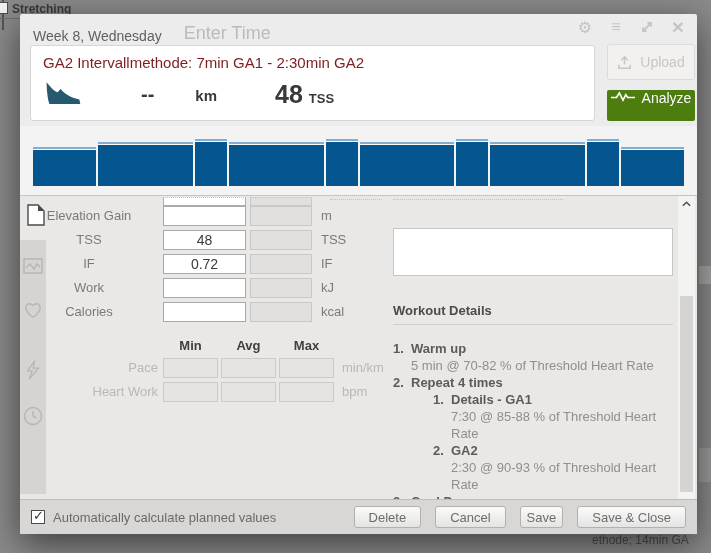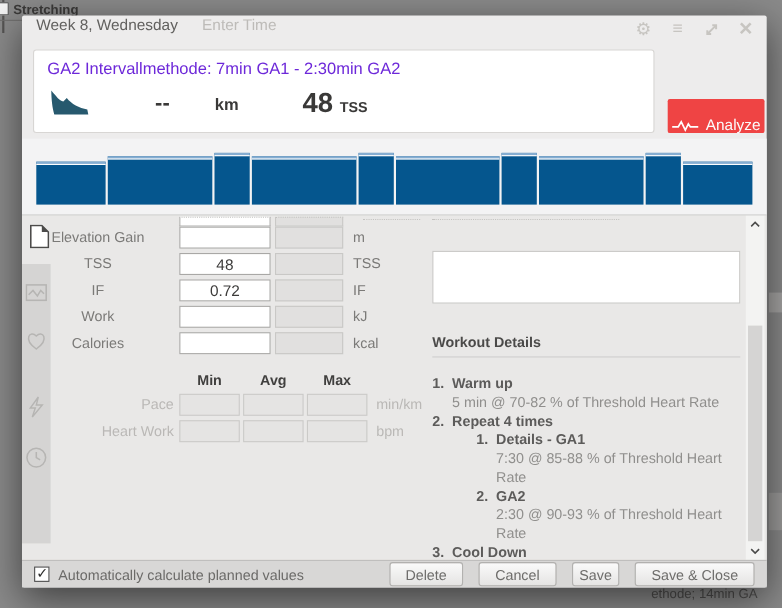--- a/index.html
+++ b/index.html
@@ -21,55 +21,55 @@
   .bg-bottomtext { position:absolute; left:592px; top:533px; font-size:12px; color:#4e4d4c; }
 
   
   .modal {
     position:absolute; left:20px; top:14px; width:677px; height:520px;
     background:#edecec; border-radius:2px;
     box-shadow:0 10px 35px rgba(0,0,0,0.55);
   }
 
   
-  .mheader { position:absolute; left:0; top:0; right:0; height:30px; display:flex; align-items:flex-start; padding-left:13px; }
+  .mheader { position:absolute; left:0; top:0; right:0; height:30px; display:flex; align-items:flex-end; padding-left:13px; }
   .mtitle { font-size:14px; color:#61605e; }
-  .msub { font-size:14px; color:#bdbbb8; margin-left:22px; cursor:pointer; }
+  .msub { font-size:18px; color:#bdbbb8; margin-left:22px; cursor:pointer; }
   .hicons { position:absolute; right:10px; top:4px; display:flex; gap:13px; align-items:center; color:#c7c5c1; }
   .hico { width:18px; height:18px; display:flex; align-items:center; justify-content:center; font-size:16px; cursor:pointer; }
   .hico.close { font-size:21px; font-weight:bold; }
 
   
   .card {
     position:absolute; left:10px; top:31px; width:565px; height:76px;
     background:#fff; border:1px solid #d8d6d4; border-radius:3px;
   }
-  .card-title { position:absolute; left:12px; top:8px; font-size:15px; color:#6d28d9; }
+  .card-title { position:absolute; left:12px; top:8px; font-size:15px; color:#7f1d1d; }
   .stats { position:absolute; left:12px; top:33px; display:flex; align-items:center; }
   .shoe { width:40px; height:30px; }
   .stat-num { font-size:25px; font-weight:bold; color:#3a3938; }
   .duration { margin-left:28px; }
   .group { display:flex; align-items:baseline; }
   .dist { margin-left:58px; }
   .dist .stat-num { font-size:20px; }
   .dist .stat-unit { font-size:15px; margin-left:7px;padding-left:34px; }
   .tssg { margin-left:58px; }
   .stat-unit { font-size:13px; font-weight:bold; color:#3a3938; margin-left:6px; }
 
   
   .btn-upload {
     position:absolute; left:587px; top:30px; width:88px; height:36px;
     background:#f2f1f0; border:1px solid #dcdbd9; border-radius:3px;
     display:flex; align-items:center; justify-content:center; gap:8px;
     font-size:14px; color:#c8c6c3; cursor:default;
   }
   .btn-analyze {
     position:absolute; left:587px; top:76px; width:88px; height:31px;
-    background:#ef4444; border-radius:2px;
-    display:flex; align-items:flex-end; justify-content:center; gap:7px;
+    background:#4d7c0f; border-radius:2px;
+    display:flex; align-items:flex-start; justify-content:center; gap:7px;
     font-size:14px; color:#fbfbfb; cursor:pointer;
   }
 
   
   .chart {
     position:absolute; left:0; top:112px; width:677px; height:70px;
     background:#f3f3f4; border-bottom:1px solid #c6c5c4;
   }
   .bars { position:absolute; left:13px; right:13px; bottom:9px; height:52px; display:flex; align-items:flex-end; gap:2px; }
   .bar { flex-shrink:1; }
@@ -115,21 +115,21 @@
   .sdetail { color:#908f8d; }
   .sub { margin-left:22px; }
 
   
   .sbar { position:absolute; left:658px; top:0; width:17px; height:313px; background:#f3f3f2; }
   .sarrow { position:absolute; left:0; width:17px; height:16px; display:flex; align-items:center; justify-content:center; cursor:pointer; }
   .sthumb { position:absolute; left:2px; top:100px; width:13px; height:196px; background:#d5d4d3; cursor:pointer; }
 
   
   .footer {
-    position:absolute; left:0; right:0; bottom:0; height:25px;
+    position:absolute; left:0; right:0; bottom:0; height:35px;
     background:#d8d7d6; border-top:1px solid #bfbebd;
     display:flex; align-items:center; padding:0 11px;
   }
   .chk { width:14px; height:14px; background:#fff; border:1px solid #4a4a4a; margin-right:8px; position:relative; cursor:pointer; }
   .chk.checked::after { content:"\2713"; position:absolute; left:1px; top:-3px; font-size:13px; color:#2f2f2e; }
   .chk-label { font-size:13px; color:#6b6a68; }
   .fspace { flex:1; }
   .fbtn {
     height:22px; margin-left:14px; padding:0 14px;
     background:linear-gradient(#fafafa,#e5e4e3);
@@ -180,20 +180,30 @@
         <span class="stat-num">--</span>
         <span class="stat-unit">km</span>
       </span>
       <span class="group tssg">
         <span class="stat-num">48</span>
         <span class="stat-unit">TSS</span>
       </span>
     </div>
   </div>
 
+  <div class="btn-upload">
+    <svg width="15" height="15" viewBox="0 0 16 16">
+        <g stroke="#c8c6c3" stroke-width="1.6" fill="none">
+          <path d="M8,2.5 V10"></path>
+          <path d="M4.5,5.5 L8,2 L11.5,5.5"></path>
+          <path d="M2,10.5 V14 H14 V10.5"></path>
+        </g>
+      </svg>
+    <span>Upload</span>
+  </div>
   <div class="btn-analyze">
     <svg width="24" height="13" viewBox="0 0 26 14">
         <polyline points="0,8 6,8 9,3 13,11 16,5 18,8 26,8" stroke="#fff" stroke-width="1.7" fill="none"></polyline>
       </svg>
     <span>Analyze</span>
   </div>
 
   <div class="chart">
     <div class="bars" id="chart-bars">
         <div class="bar" title="Warm up" style="width: 10%; height: 39px; background: rgb(5, 86, 142);">

